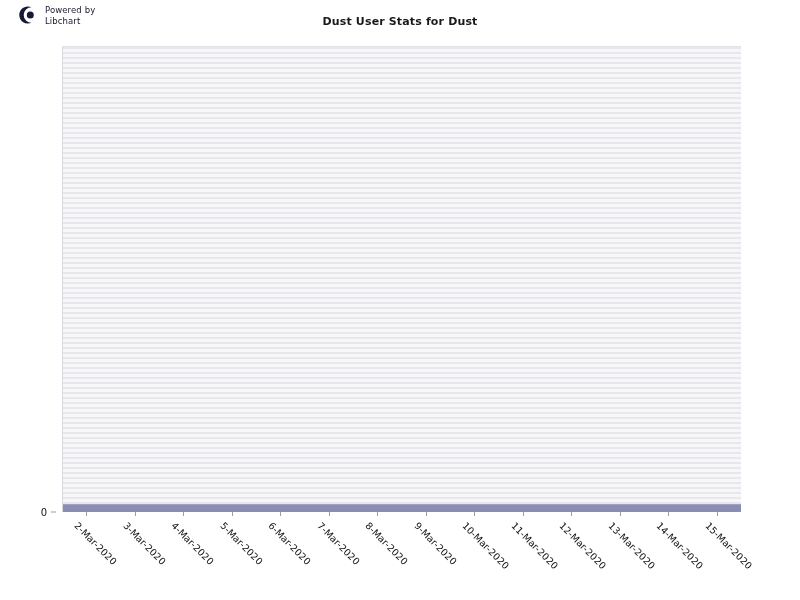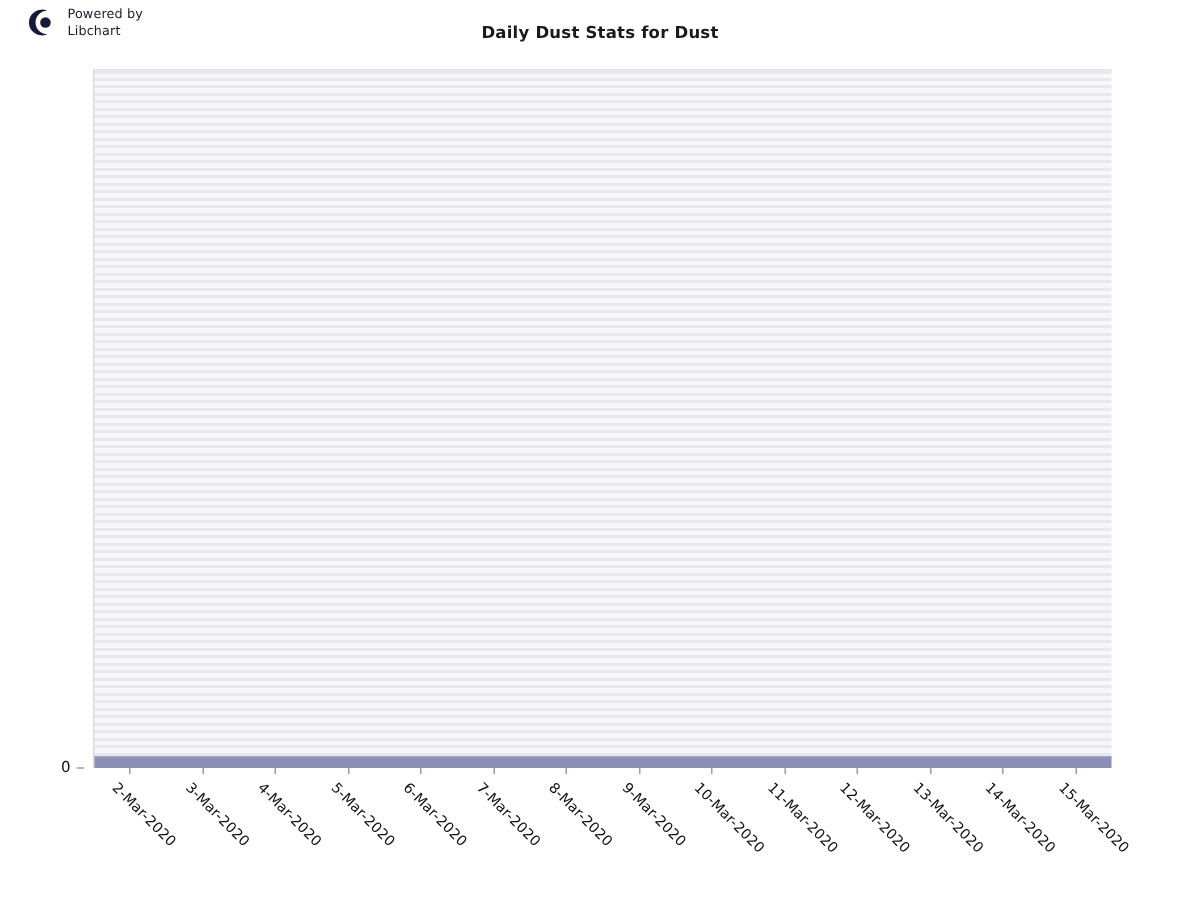--- a/index.html
+++ b/index.html
@@ -144,21 +144,21 @@
 <div id="brand">
   <svg id="brand-logo" viewBox="0 0 22 22">
     <rect x="0" y="0" width="22" height="22" fill="#ffffff"></rect>
     <path d="M15.5 3.2 A8.6 8.6 0 1 0 15.5 18.8 A6.6 6.6 0 1 1 15.5 3.2 Z" fill="#141a38"></path>
     <circle cx="14.3" cy="11" r="3.5" fill="#141a38"></circle>
   </svg>
   <div id="brand-text">Powered by
 Libchart</div>
 </div>
 
-<div id="chart-title">Daily Dust Stats for Dust</div>
+<div id="chart-title">Dust User Stats for Dust</div>
 
 <div id="plot-wrap">
   <div id="plot-area">
     <div id="series-baseline" style="background: rgb(138, 142, 179);"></div>
   </div>
 </div>
 
 <div id="y-axis-labels">
     <div class="y-tick-mark" style="top: 466px;"></div>
     <div class="y-tick-label" style="top: 466px;">0</div>

